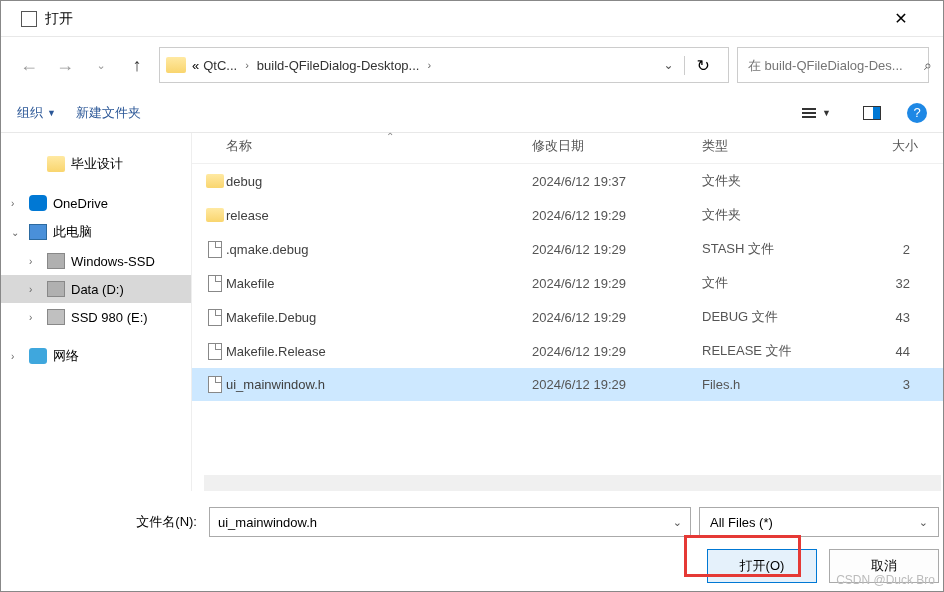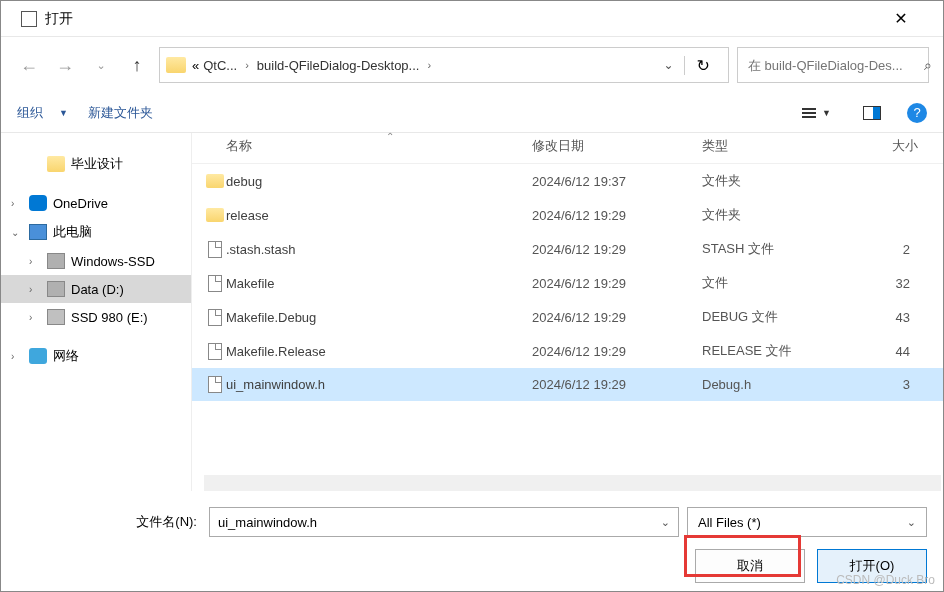--- a/index.html
+++ b/index.html
@@ -14,21 +14,21 @@
 .breadcrumb { flex: 1; height: 36px; border: 1px solid #ccc; display: flex; align-items: center; padding: 0 6px; gap: 2px; }
 .bc-folder { width: 20px; height: 16px; background: linear-gradient(#ffe9a2, #f9d56e); border-radius: 2px; margin-right: 4px; }
 .bc-sep { color: #666; padding: 0 4px; font-size: 11px; }
 .bc-item { color: #333; padding: 0 2px; cursor: pointer; }
 .bc-dropdown { margin-left: auto; color: #555; padding: 0 8px; font-size: 12px; }
 .bc-refresh { border-left: 1px solid #ccc; padding: 0 12px; font-size: 16px; cursor: pointer; }
 .searchbox { width: 192px; height: 36px; border: 1px solid #ccc; display: flex; align-items: center; padding: 0 10px; color: #888; }
 .searchbox input { border: none; outline: none; flex: 1; color: #888; font-size: 13px; }
 .search-glyph { font-size: 14px; color: #555; }
 .toolbar { height: 40px; display: flex; align-items: center; padding: 0 16px; gap: 20px; border-bottom: 1px solid #e8e8e8; }
-.tb-item { color: #2b5797; cursor: pointer; display: flex; align-items: center; gap: 16px; }
+.tb-item { color: #2b5797; cursor: pointer; display: flex; align-items: center; gap: 4px; }
 .tb-caret { font-size: 9px; }
 .tb-spacer { flex: 1; }
 .tb-icon { cursor: pointer; padding: 0 6px; color: #333; display: flex; align-items: center; gap: 2px; }
 .tb-help { width: 20px; height: 20px; border-radius: 50%; background: #1e88e5; color: #fff; display: flex; align-items: center; justify-content: center; font-size: 13px; cursor: pointer; }
 .main { display: flex; height: 358px; }
 .sidebar { width: 190px; border-right: none; overflow-y: auto; padding-top: 6px; }
 .side-item { display: flex; align-items: center; padding: 6px 6px 6px 10px; gap: 6px; cursor: pointer; font-size: 14px; }
 .side-item.indent1 { padding-left: 28px; }
 .side-item.selected { background: #d8d8d8; }
 .side-chevron { width: 12px; color: #666; font-size: 10px; visibility: hidden; }
@@ -52,21 +52,21 @@
 .file-row.selected { background: #cde8ff; }
 .file-icon { width: 22px; display: flex; justify-content: center; }
 .fi-folder { width: 18px; height: 14px; background: linear-gradient(#ffe9a2, #f9d56e); border-radius: 2px; display: inline-block; }
 .fi-file { width: 14px; height: 17px; border: 1px solid #888; background: #fff; position: relative; display: inline-block; }
 .fi-file::before { content: ""; position: absolute; top: 0; right: 0; width: 5px; height: 5px; border-left: 1px solid #888; border-bottom: 1px solid #888; background: #fff; }
 .file-name { width: 306px; color: #404040; }
 .file-date { width: 170px; color: #555; }
 .file-type { width: 156px; color: #555; }
 .file-size { width: 52px; text-align: right; color: #555; }
 .scrollbar-h { height: 16px; background: #f0f0f0; margin: 4px 2px 0 12px; }
-.footer { padding: 16px 16px 10px 16px; }
+.footer { padding: 16px 4px 10px 16px; }
 .filename-row { display: flex; align-items: center; gap: 8px; margin-bottom: 12px; }
 .filename-label { width: 184px; text-align: right; padding-right: 4px; }
 .filename-input { flex: 1; height: 30px; border: 1px solid #aaa; padding: 0 8px; display: flex; align-items: center; }
 .filename-input input { border: none; outline: none; flex: 1; font-size: 13px; }
 .filename-dd { font-size: 11px; color: #555; padding-left: 6px; }
 .filter-select { width: 240px; height: 30px; border: 1px solid #aaa; display: flex; align-items: center; padding: 0 10px; justify-content: space-between; cursor: pointer; text-align: center; }
 .buttons-row { display: flex; justify-content: flex-end; gap: 12px; }
 .btn { width: 110px; height: 34px; border: 1px solid #aaa; background: #fdfdfd; display: flex; align-items: center; justify-content: center; cursor: pointer; }
 .btn.primary { background: #e5f1fb; border: 1px solid #0078d4; }
 .highlight-box { position: absolute; border: 3px solid #e53935; pointer-events: none; }
@@ -194,21 +194,21 @@
           </div>
           <div class="file-name">release</div>
           <div class="file-date">2024/6/12 19:29</div>
           <div class="file-type">文件夹</div>
           <div class="file-size"></div>
         </div>
         <div class="file-row">
           <div class="file-icon">
             <span class="fi-file"></span>
           </div>
-          <div class="file-name">.stash.stash</div>
+          <div class="file-name">.qmake.debug</div>
           <div class="file-date">2024/6/12 19:29</div>
           <div class="file-type">STASH 文件</div>
           <div class="file-size">2</div>
         </div>
         <div class="file-row">
           <div class="file-icon">
             <span class="fi-file"></span>
           </div>
           <div class="file-name">Makefile</div>
           <div class="file-date">2024/6/12 19:29</div>
@@ -232,44 +232,44 @@
           <div class="file-date">2024/6/12 19:29</div>
           <div class="file-type">RELEASE 文件</div>
           <div class="file-size">44</div>
         </div>
         <div class="file-row selected">
           <div class="file-icon">
             <span class="fi-file"></span>
           </div>
           <div class="file-name">ui_mainwindow.h</div>
           <div class="file-date">2024/6/12 19:29</div>
-          <div class="file-type">Debug.h</div>
+          <div class="file-type">Files.h</div>
           <div class="file-size">3</div>
         </div>
       </div>
     <div class="scrollbar-h"></div>
   </div>
 </div>
 
 <div class="footer">
   <div class="filename-row">
     <div class="filename-label">文件名(N):</div>
     <div class="filename-input">
       <input value="ui_mainwindow.h" style="">
       <span class="filename-dd">⌄</span>
     </div>
     <div class="filter-select">
       <span>All Files  (*)</span>
       <span class="filename-dd">⌄</span>
     </div>
   </div>
   <div class="buttons-row">
+    <div class="btn primary">
+      <span>打开(O)</span>
+    </div>
     <div class="btn">
       <span>取消</span>
     </div>
-    <div class="btn primary">
-      <span>打开(O)</span>
-    </div>
   </div>
 </div>
 
 <div class="highlight-box" style="left:683px; top:534px; width:117px; height:42px;"></div>
 <div class="watermark">CSDN @Duck Bro</div>
 
 </body></html>

